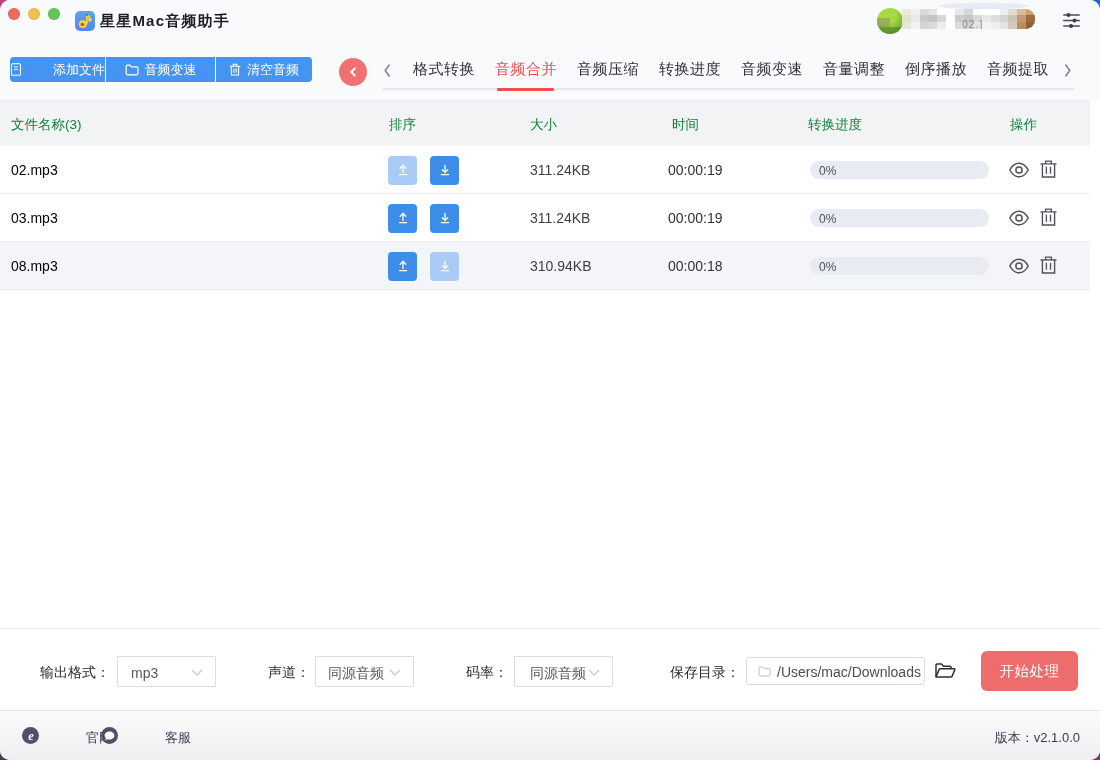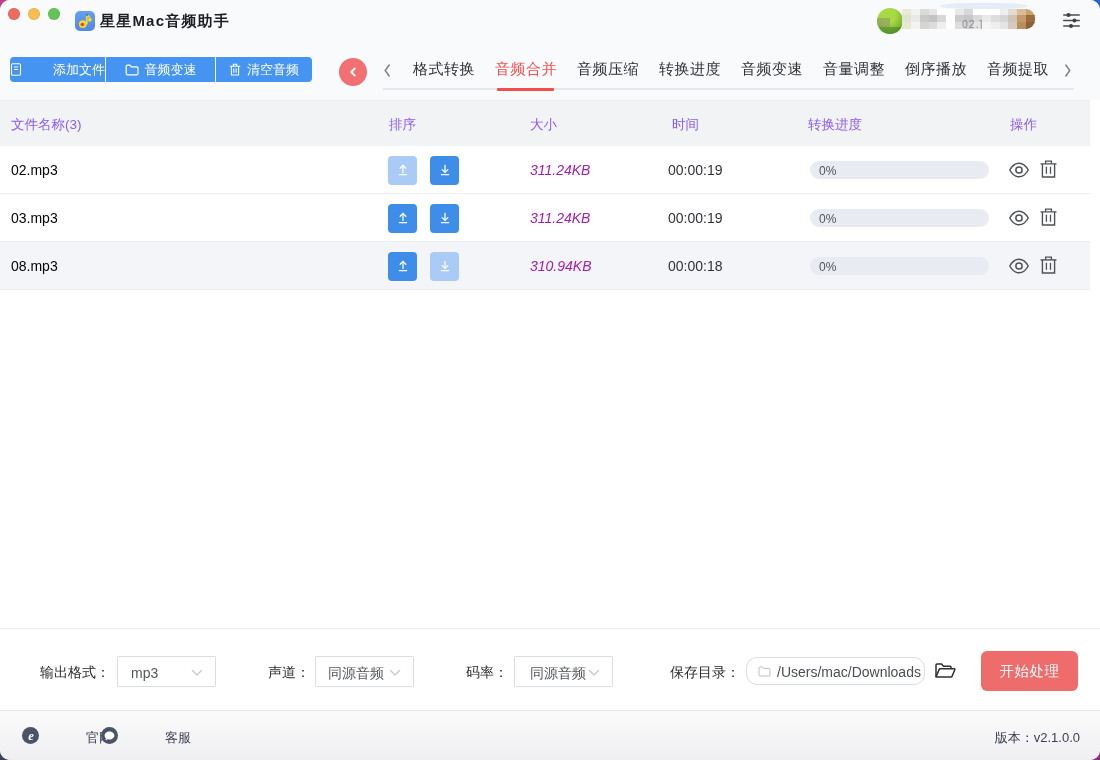--- a/index.html
+++ b/index.html
@@ -47,41 +47,41 @@
 .chevl { position:absolute; left:382px; top:63px; width:12px; height:16px; }
 .chevr { position:absolute; left:1063px; top:63px; width:12px; height:16px; }
 .tabs { position:absolute; left:403px; top:60px; display:flex; }
 .tab { width:82px; text-align:center; font-size:15px; font-weight:500; color:#2f3136; letter-spacing:0.5px; }
 .tab.active { color:#f34d4d; }
 .tabtrack { position:absolute; left:383px; top:88px; width:691px; height:1.5px; background:#e4e6ec; }
 .tabind { position:absolute; left:497px; top:88px; width:57px; height:3px; background:#f34d4d; border-radius:1px; }
 
 
 .thead { position:absolute; left:0px; top:100px; width:1090px; height:46px; background:#f2f3f5; border-top:1px solid #edeef1; }
-.thead span { position:absolute; top:15px; font-size:13.5px; font-weight:500; color:#8b5cf6; }
+.thead span { position:absolute; top:15px; font-size:13.5px; font-weight:500; color:#15803d; }
 .row { position:absolute; left:0; width:1090px; height:48px; border-bottom:1px solid #ebedf1; background:#fff; }
 .row.grey { background:#f4f5f8; }
 .fname { position:absolute; left:11px; top:16px; font-size:14px; color:#000000; }
 .sortbtn { position:absolute; top:9.5px; width:29px; height:29px; border-radius:4px; display:flex; align-items:center; justify-content:center; }
 .sortbtn.up { left:388px; }
 .sortbtn.dn { left:430px; }
 .sb-on { background:#3e8ee9; }
 .sb-off { background:#a9cbf5; }
-.sizetxt { position:absolute; left:530px; top:16px; font-size:14px; color:#a21caf;font-style:italic; }
+.sizetxt { position:absolute; left:530px; top:16px; font-size:14px; color:#404040; }
 .timetxt { position:absolute; left:668px; top:16px; font-size:14px; color:#303236; }
 .pill { position:absolute; left:810px; top:15px; width:179px; height:18px; border-radius:9px; background:#e9ebf2; }
 .pill span { position:absolute; left:9px; top:3px; font-size:12px; color:#4e5257; }
 
 
 .bbar { position:absolute; left:0; top:628px; width:1100px; height:82px; background:#fff; border-top:1px solid #e8e9eb;padding-left:8px; }
 .blabel { position:absolute; top:35px; font-size:14px; font-weight:500; color:#292b30; }
 .sel { position:absolute; height:31px; border:1px solid #dbdee4; border-radius:1px; background:#fff; }
 .sel .stxt { position:absolute; left:13px; top:7.5px; font-size:14px; color:#54575d; }
 .sel svg { position:absolute; right:12px; top:12px; }
-.dirinput { position:absolute; left:746px; top:28px; width:179px; height:28px; border:1px solid #d9dce2; border-radius:11px; background:#fff; overflow:hidden; }
+.dirinput { position:absolute; left:746px; top:28px; width:179px; height:28px; border:1px solid #d9dce2; border-radius:3px; background:#fff; overflow:hidden; }
 .dirinput .ptxt { position:absolute; left:30px; top:6px; font-size:14px; color:#4b4e54; white-space:nowrap; }
 .openfolder { position:absolute; left:935px; top:34px; }
 .startbtn { position:absolute; left:981px; top:22px; width:97px; height:40px; border-radius:6px; background:#ef6c6c;
   color:#fff; font-size:14.5px; font-weight:500; letter-spacing:0.5px; display:flex; align-items:center; justify-content:center; }
 
 
 .footer { position:absolute; left:0; top:710px; width:1100px; height:50px;
   background:linear-gradient(180deg,#fbfbfc,#efeff1); border-top:1px solid #e8e8ea; }
 .fico { position:absolute; top:16px; width:17px; height:17px; border-radius:50%; background:#4c5368;
   display:flex; align-items:center; justify-content:center; }

